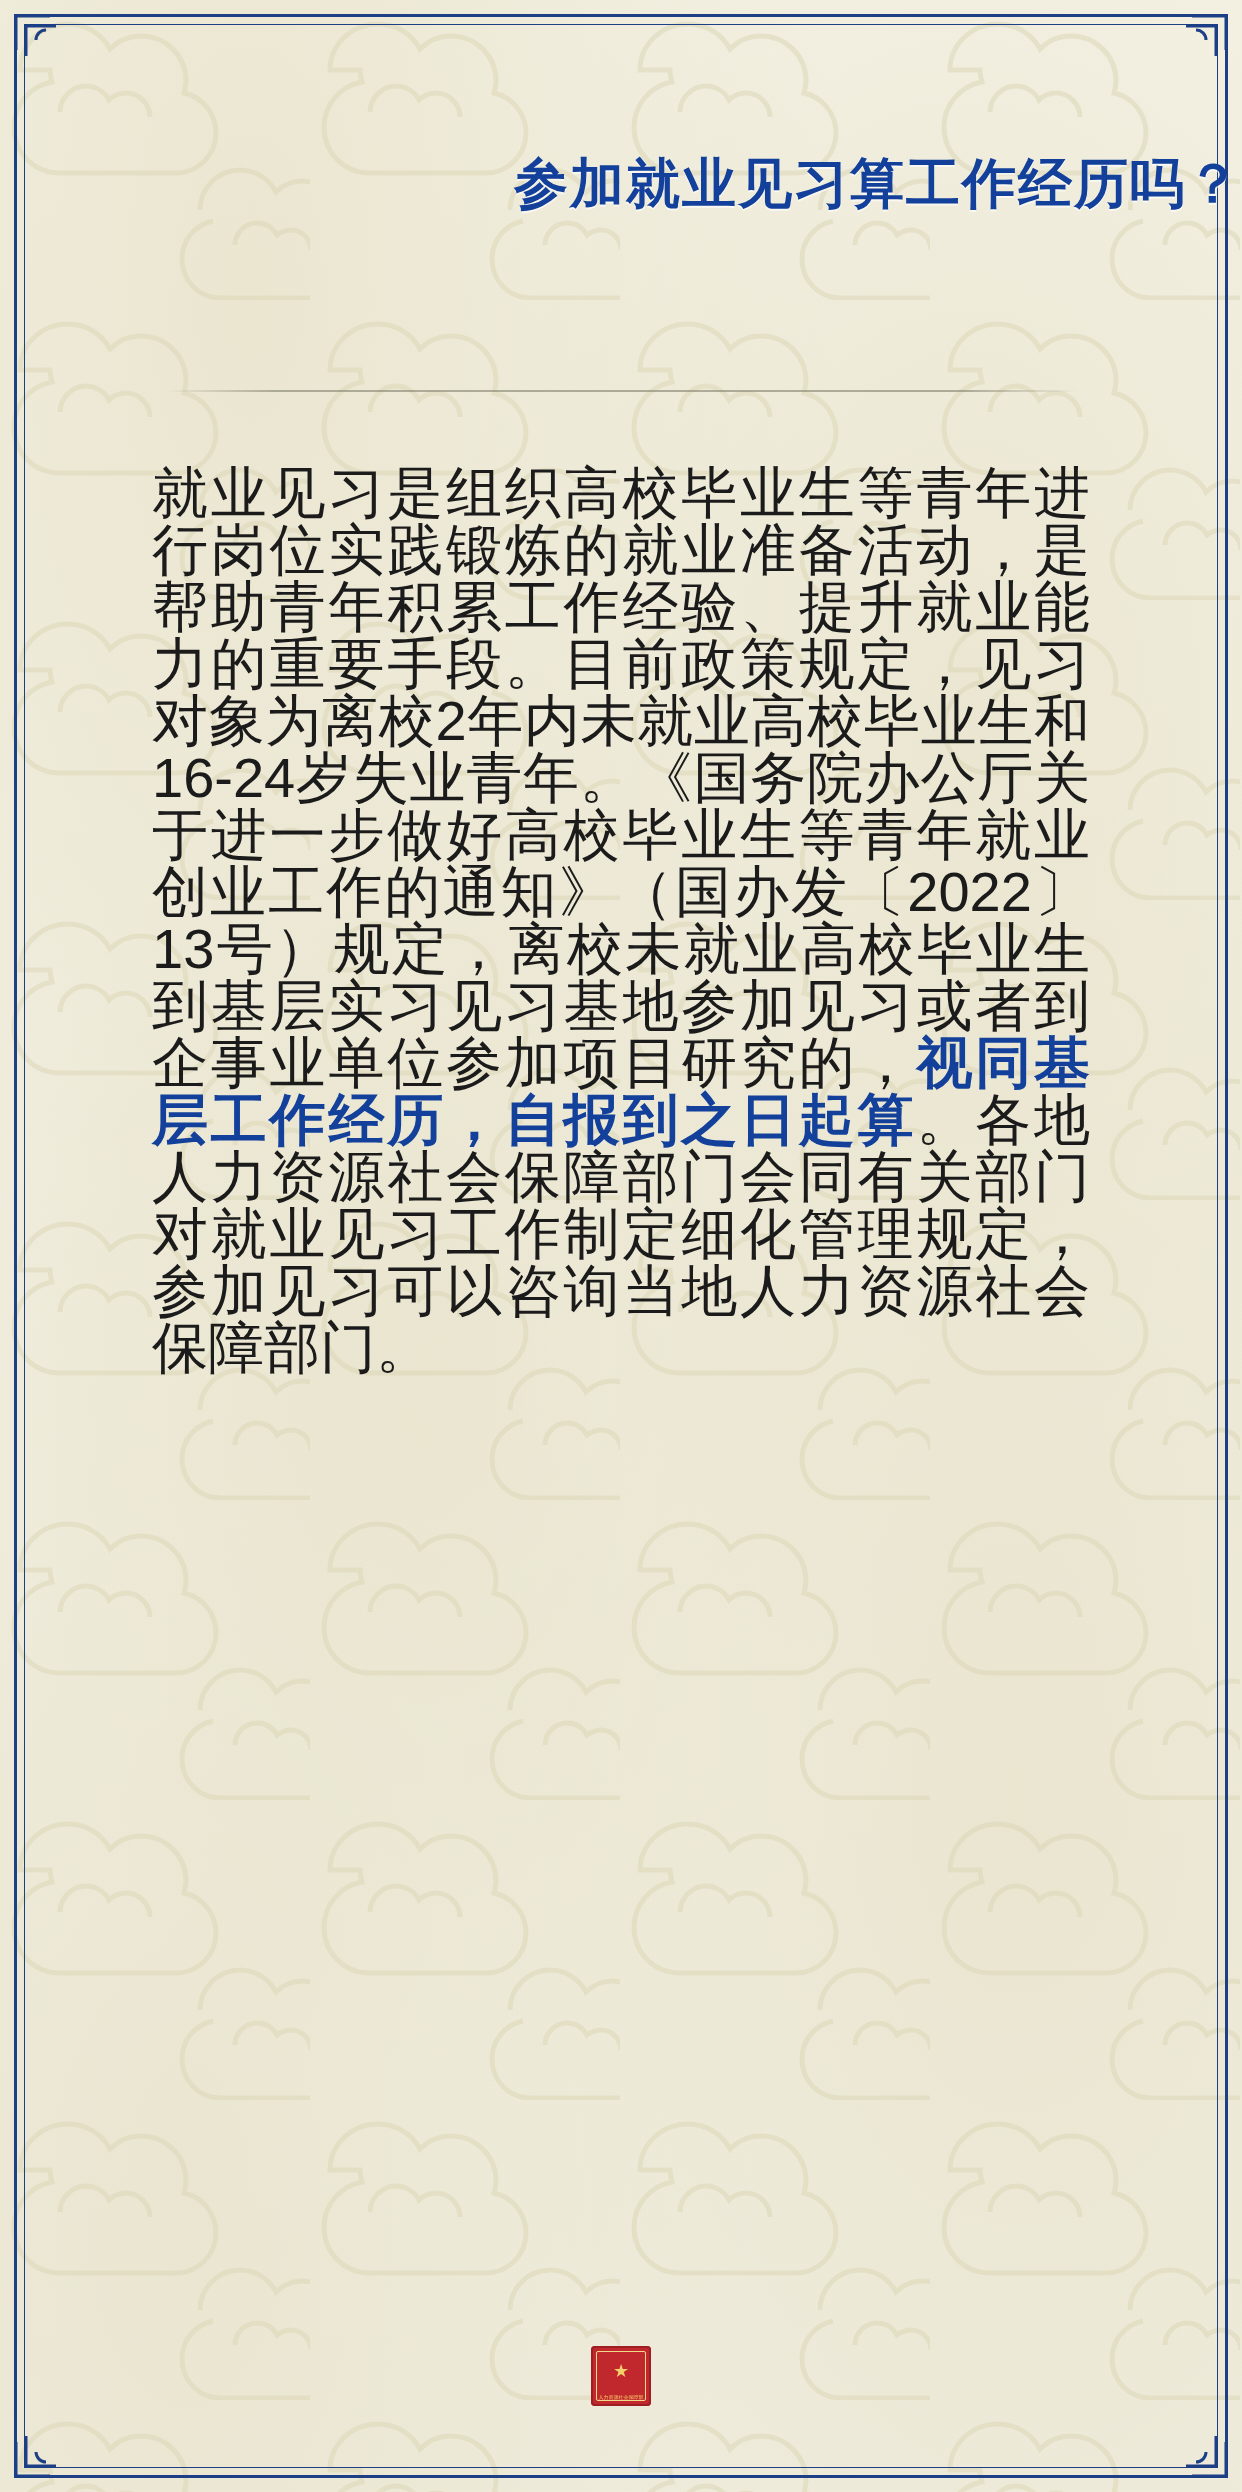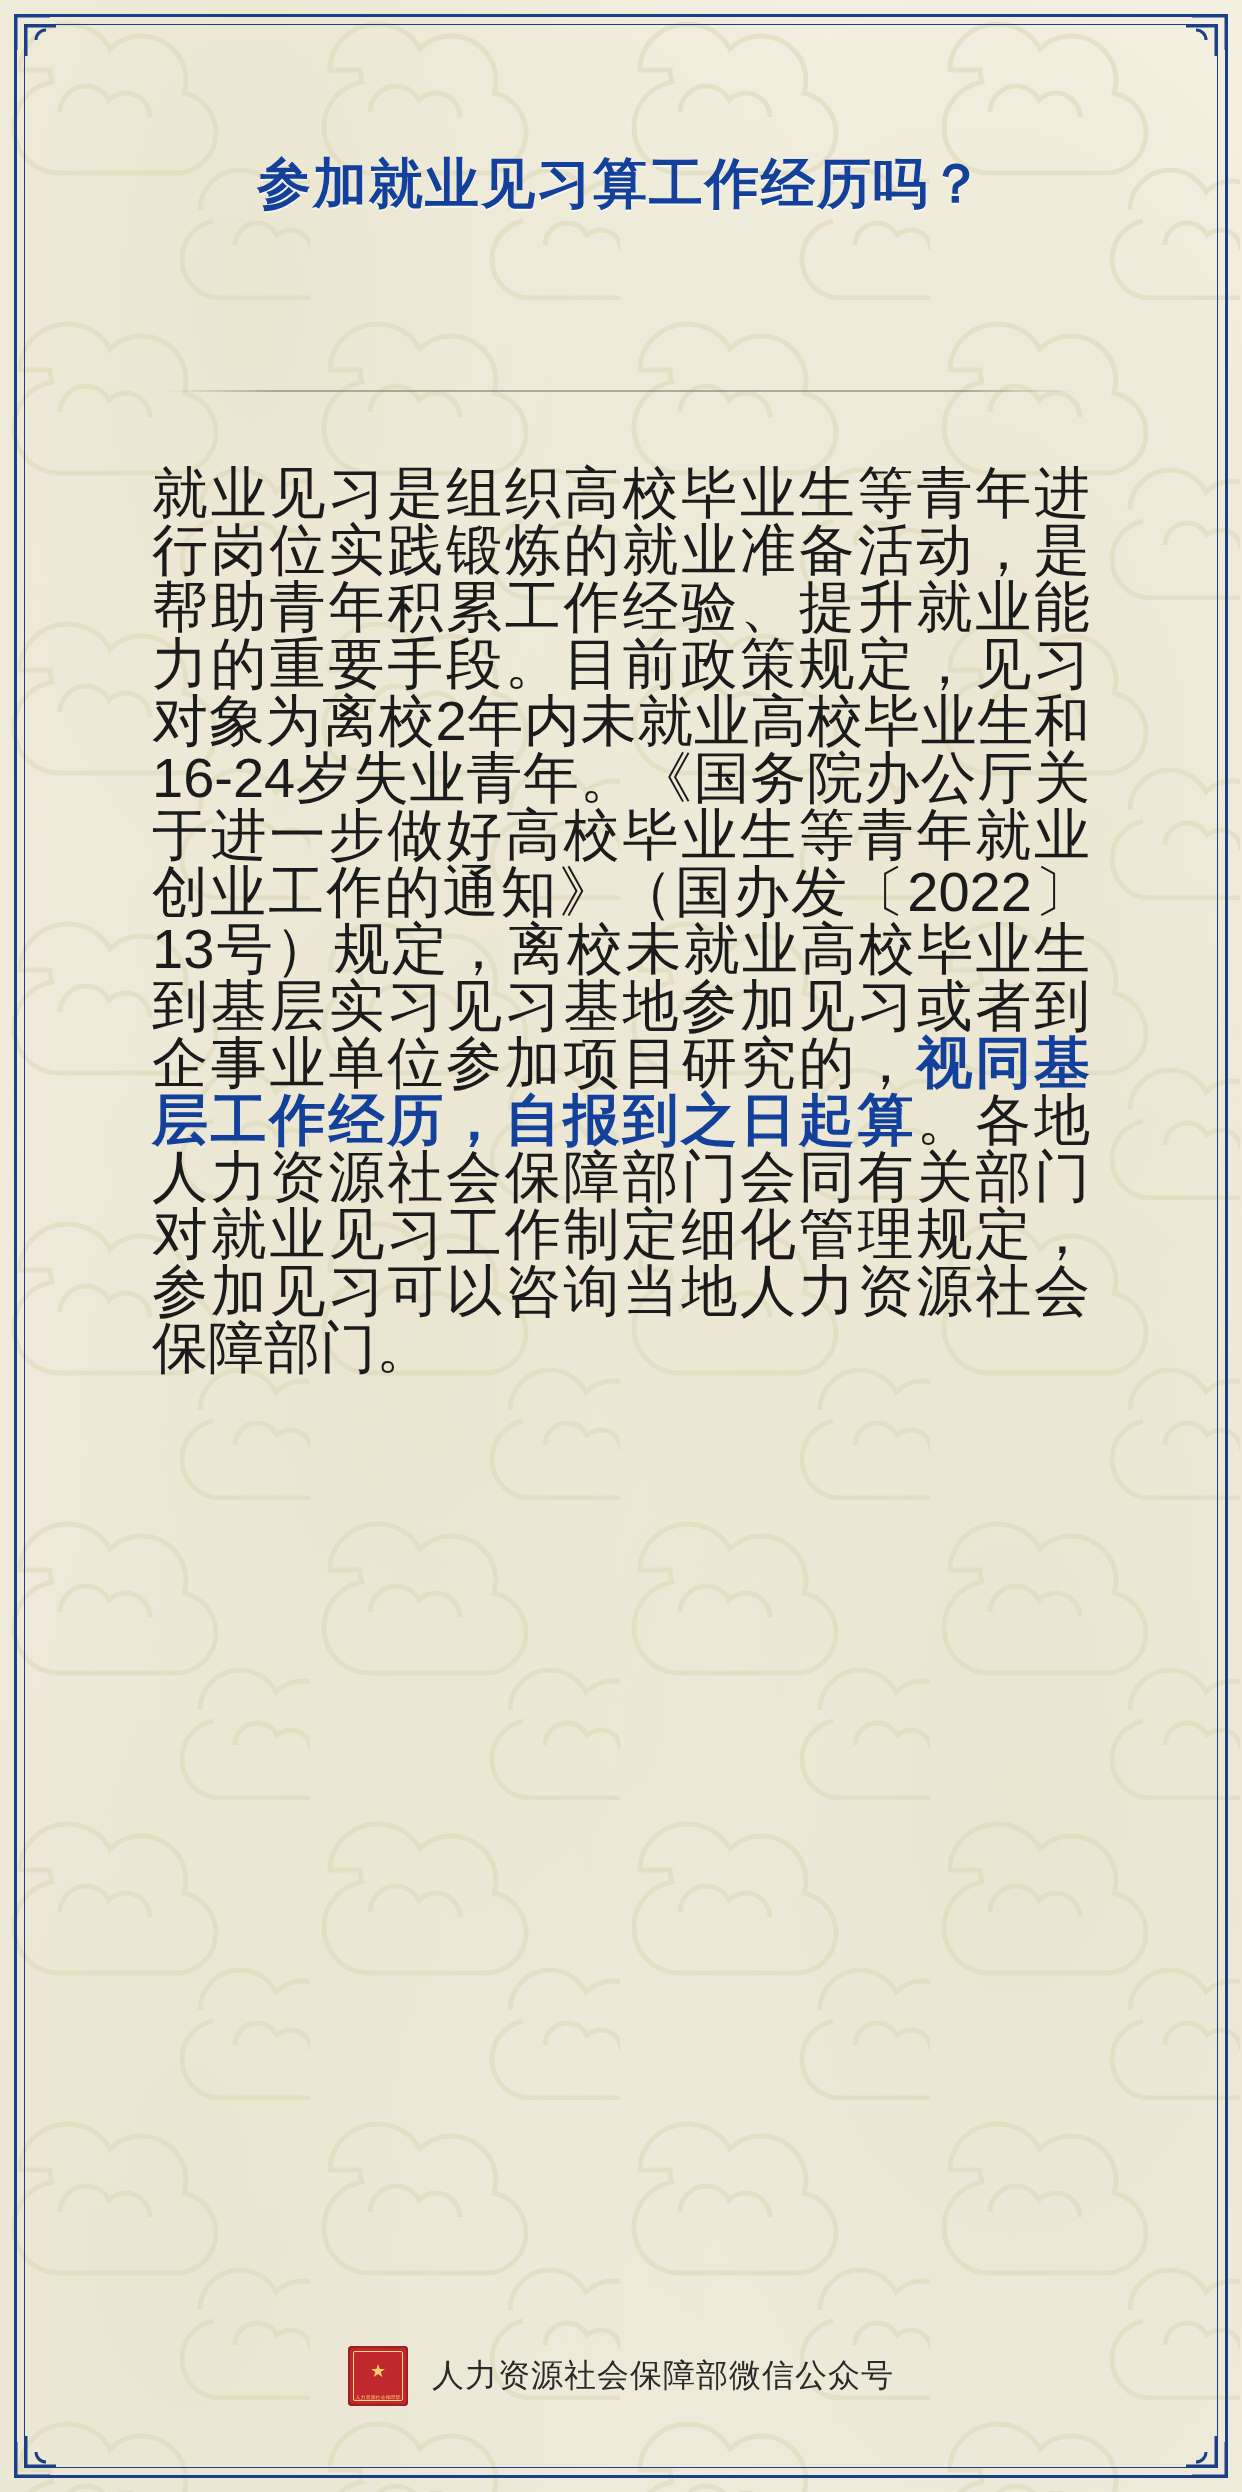--- a/index.html
+++ b/index.html
@@ -74,21 +74,21 @@
     top: 0;
     width: 1242px;
     height: 2492px;
   }
 
   .title {
     position: absolute;
     left: 0;
     right: 0;
     top: 112px;
-    text-align: center;
+    text-align: right;
     font-family: "DejaVu Serif", "Liberation Serif", serif;
     font-weight: bold;
     font-size: 54px;
     letter-spacing: 2px;
     color: #12409a;
     text-shadow: 0 2px 0 rgba(255,255,255,0.6);
   }
 
   .divider {
     position: absolute;
@@ -228,17 +228,16 @@
     <div class="divider"></div>
 
     <div class="body-text"><span>就业见习是组织高校毕业生等青年进行岗位实践锻炼的就业准备活动，是帮助青年积累工作经验、提升就业能力的重要手段。目前政策规定，见习对象为离校2年内未就业高校毕业生和16-24岁失业青年。《国务院办公厅关于进一步做好高校毕业生等青年就业创业工作的通知》（国办发〔2022〕13号）规定，离校未就业高校毕业生到基层实习见习基地参加见习或者到企事业单位参加项目研究的，</span><span class="hl">视同基层工作经历，自报到之日起算</span><span>。各地人力资源社会保障部门会同有关部门对就业见习工作制定细化管理规定，参加见习可以咨询当地人力资源社会保障部门。</span></div>
 
     <div class="footer">
       <div class="emblem">
         <div class="em-inner"></div>
         <div class="em-star">★</div>
         <div class="em-text">人力资源社会保障部</div>
       </div>
-      <div class="footer-label">人力资源社会保障部微信公众号</div>
     </div>
 
   </div>
 </div>
 
 </body></html>

